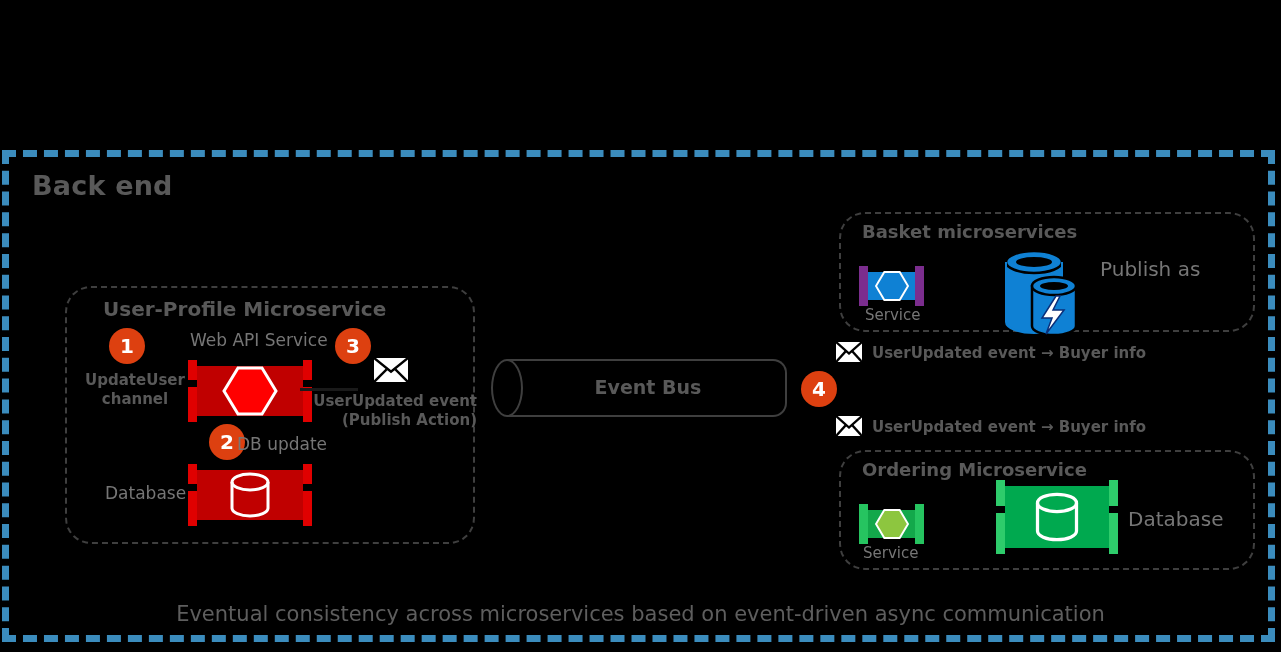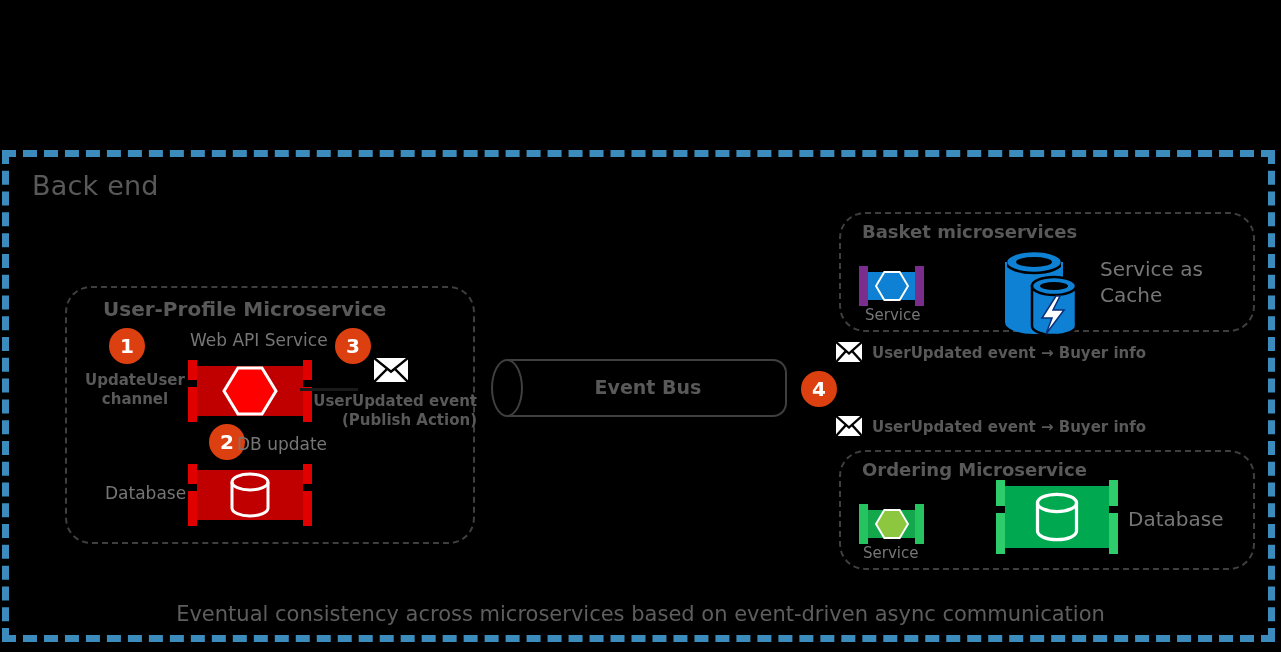--- a/index.html
+++ b/index.html
@@ -10,21 +10,21 @@
 
   
   #backend-boundary{
     position:absolute;left:2px;top:150px;width:1273px;height:492px;
     border:7px dashed #3b8cbd;
     box-sizing:border-box;
   }
   #backend-title{
     position:absolute;left:32px;top:170px;
     font-family:"DejaVu Sans", sans-serif;
-    font-weight:normal;font-size:27px;color:#595959;letter-spacing:.2px;
+    font-weight:bold;font-size:27px;color:#595959;letter-spacing:.2px;
   }
 
   
   .ms-box{
     position:absolute;border:2px dashed #3f3f3f;border-radius:26px;
     box-sizing:border-box;
   }
   .ms-title{
     position:absolute;font-weight:bold;color:#595959;
     font-family:"DejaVu Sans", sans-serif;
@@ -249,22 +249,21 @@
   <ellipse cx="36" cy="14" rx="28" ry="11" fill="#0f81d4" stroke="#000000" stroke-width="2.5"></ellipse>
   <ellipse cx="36" cy="14" rx="18" ry="5" fill="#000000"></ellipse>
   <path d="M8,14 L8,74 A28,11 0 0 0 64,74 L64,14" fill="none" stroke="#0f81d4" stroke-width="2"></path>
   <path d="M34,38 L34,78 A22,9 0 0 0 78,78 L78,38 Z" fill="#0f81d4" stroke="#000000" stroke-width="2.5"></path>
   <ellipse cx="56" cy="38" rx="22" ry="9" fill="#0f81d4" stroke="#000000" stroke-width="2.5"></ellipse>
   <ellipse cx="56" cy="38" rx="14" ry="4" fill="#000000"></ellipse>
   <polygon points="58,48 44,70 54,70 48,86 66,62 55,62 62,48" fill="#ffffff" stroke="#0a2f7a" stroke-width="1.5"></polygon>
 </svg>
 
 <div class="icon-caption" id="basket-db-caption">
-  <div>Service as</div>
-  <div>Cache</div>
+  <div>Publish as</div>
 </div>
 
 <div class="envelope" id="envelope-basket">
   <svg viewBox="0 0 32 26" preserveAspectRatio="none">
     <rect x="0" y="0" width="32" height="26" fill="#ffffff"></rect>
     <polyline points="0,0 16,15 32,0" fill="none" stroke="#000000" stroke-width="3"></polyline>
     <line x1="0" y1="26" x2="12" y2="12" stroke="#000000" stroke-width="3"></line>
     <line x1="32" y1="26" x2="20" y2="12" stroke="#000000" stroke-width="3"></line>
   </svg>
 </div>

